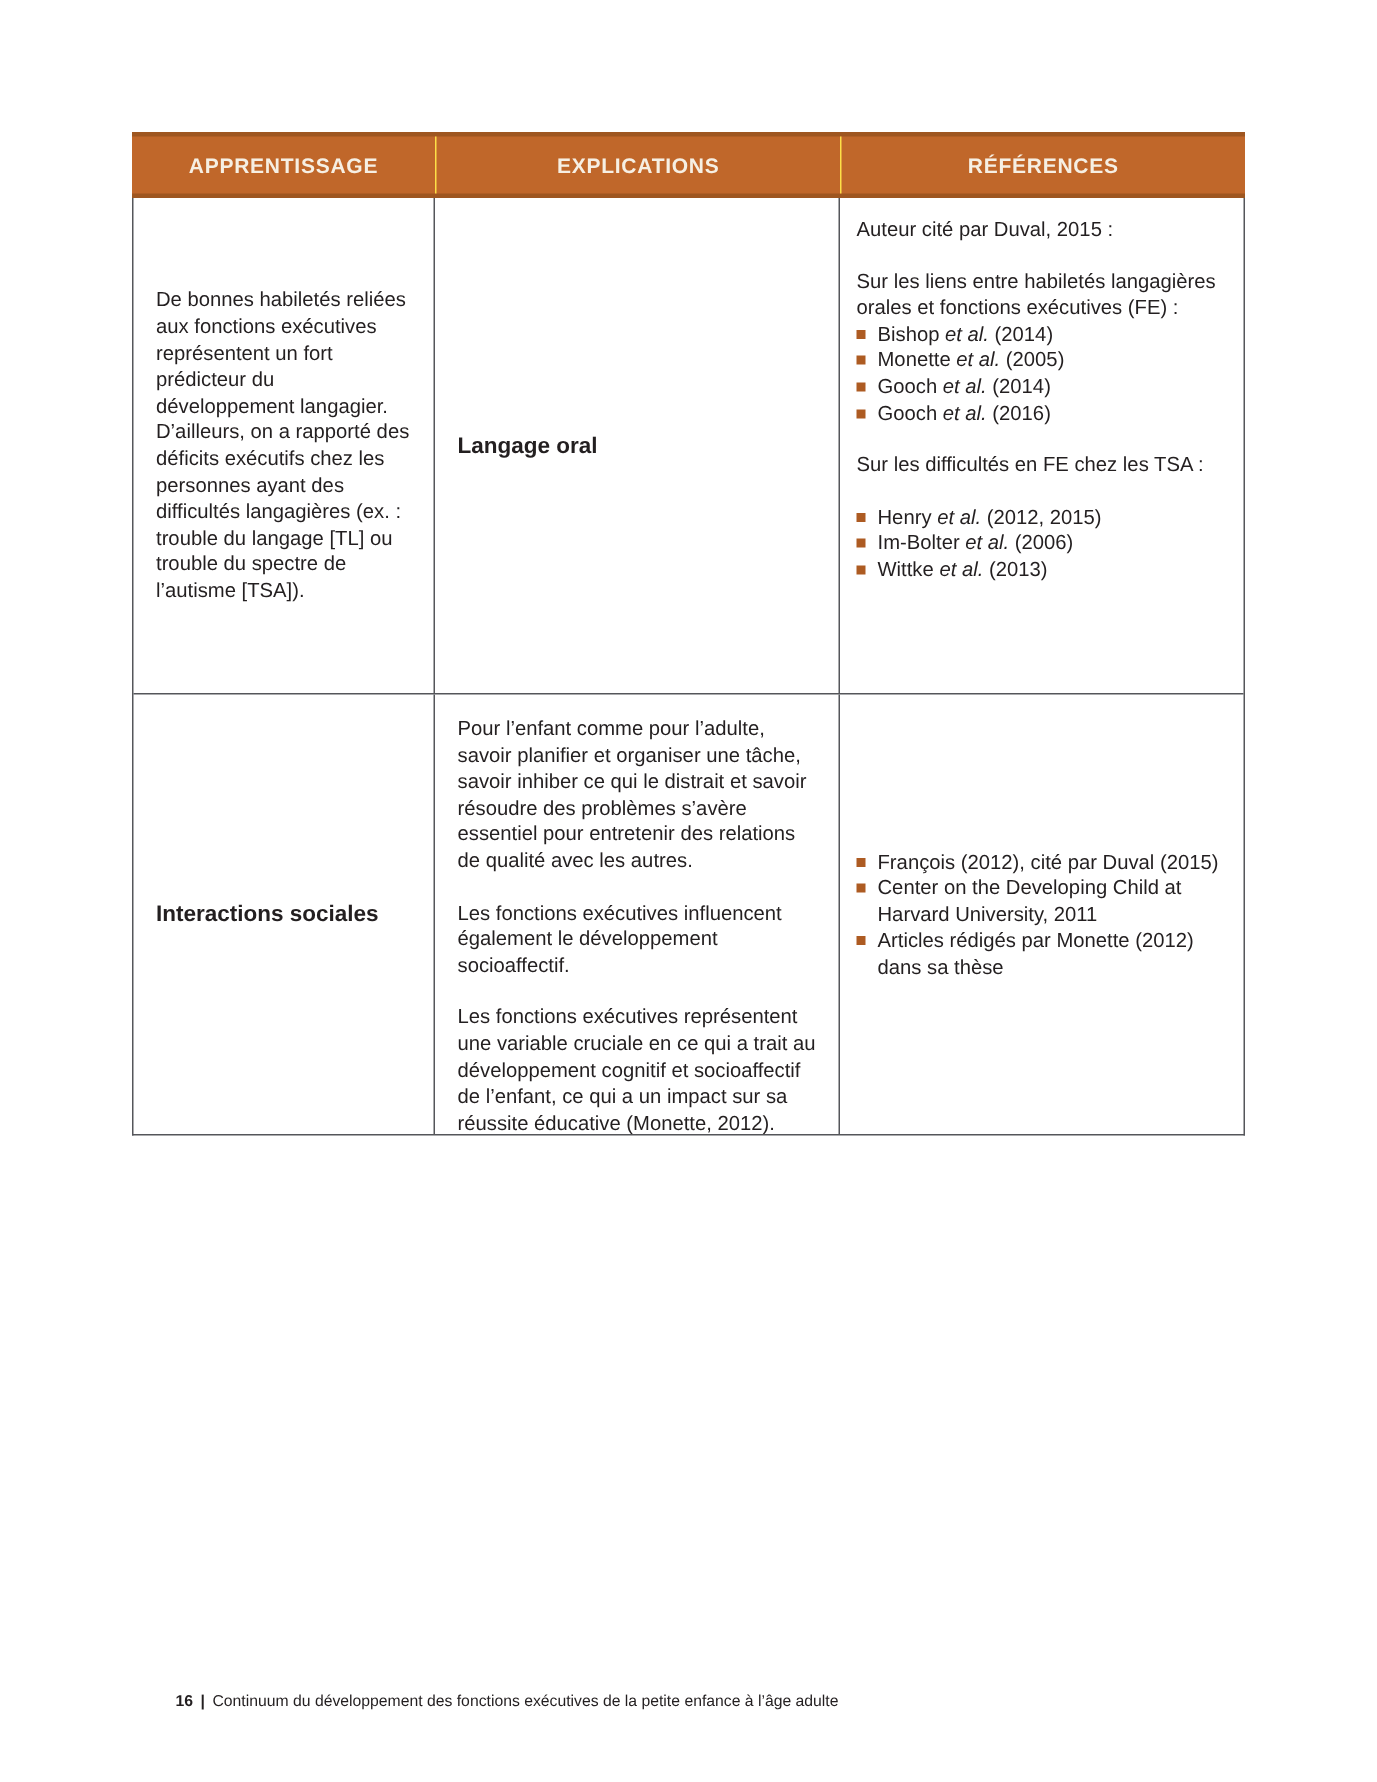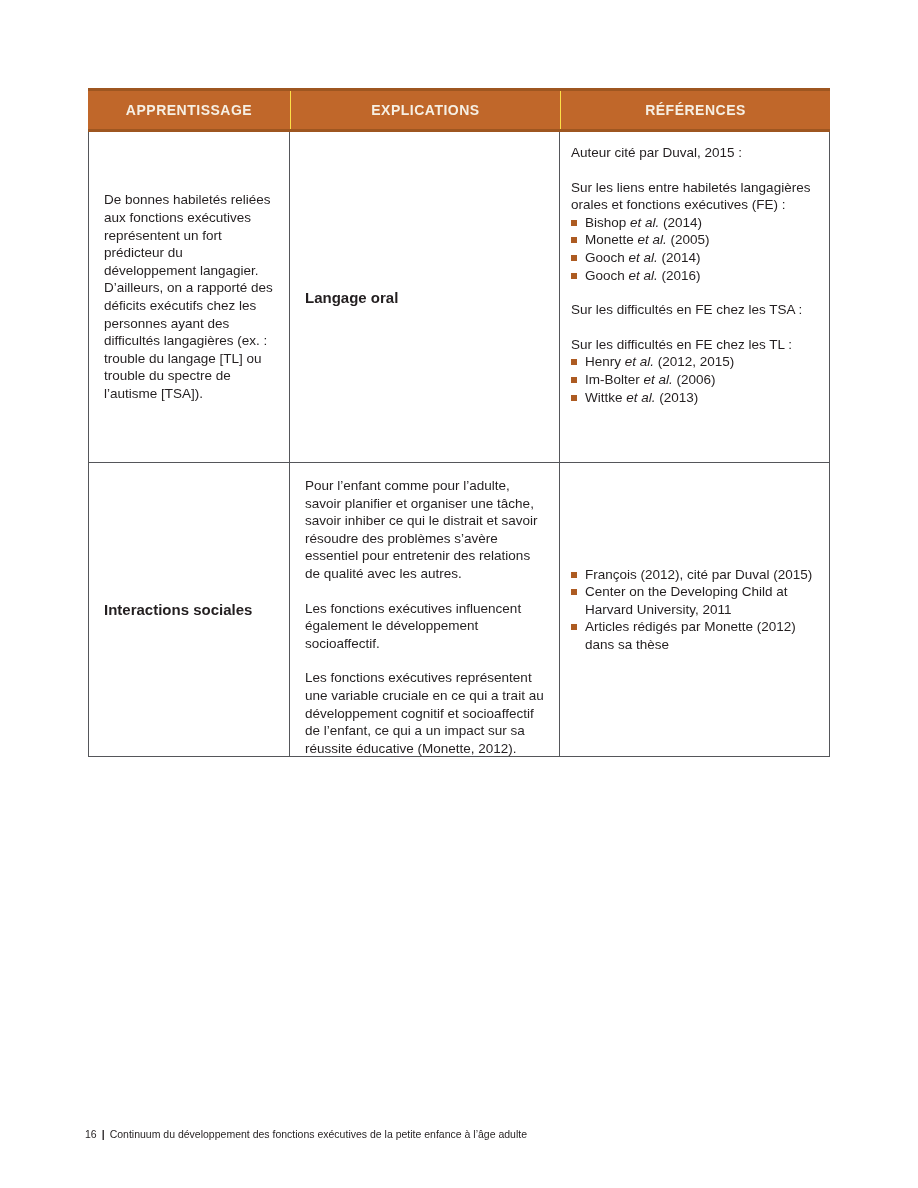--- a/index.html
+++ b/index.html
@@ -58,21 +58,21 @@
   .sq{
     position:absolute;left:0;top:6px;
     width:6px;height:6px;background:#ad5b22;
   }
   .it{font-style:italic;}
   .footer{
     position:absolute;left:85px;top:1127px;
     font-size:10.5px;line-height:14px;color:#231f20;
     white-space:nowrap;
   }
-  .pnum{font-weight:normal;}
+  .pnum{font-weight:bold;margin-left:32px;}
   .psep{margin:0 5px;font-weight:bold;}
   .ptitle{font-weight:normal;}
 </style>
 </head>
 <body>
 
 <div class="sheet">
 
   <div class="ef-table">
 
@@ -99,21 +99,20 @@
               <div class="refheader">Sur les liens entre habiletés langagières orales et fonctions exécutives (FE) :</div>
               <div class="refitem"><span class="sq"></span><span>Bishop </span><span class="it">et al.</span><span> (2014)</span></div>
               <div class="refitem"><span class="sq"></span><span>Monette </span><span class="it">et al.</span><span> (2005)</span></div>
               <div class="refitem"><span class="sq"></span><span>Gooch </span><span class="it">et al.</span><span> (2014)</span></div>
               <div class="refitem"><span class="sq"></span><span>Gooch </span><span class="it">et al.</span><span> (2016)</span></div>
             </div>
             <div class="refgroup">
               <div class="refheader">Sur les difficultés en FE chez les TSA :</div>
             </div>
             <div class="refgroup">
-              <div class="refheader">Sur les difficultés en FE chez les TL :</div>
               <div class="refitem"><span class="sq"></span><span>Henry </span><span class="it">et al.</span><span> (2012, 2015)</span></div>
               <div class="refitem"><span class="sq"></span><span>Im-Bolter </span><span class="it">et al.</span><span> (2006)</span></div>
               <div class="refitem"><span class="sq"></span><span>Wittke </span><span class="it">et al.</span><span> (2013)</span></div>
             </div>
           </div>
       </div>
 
       <div class="trow row-2">
         <div class="td td-label">
           <span>Interactions sociales</span>

